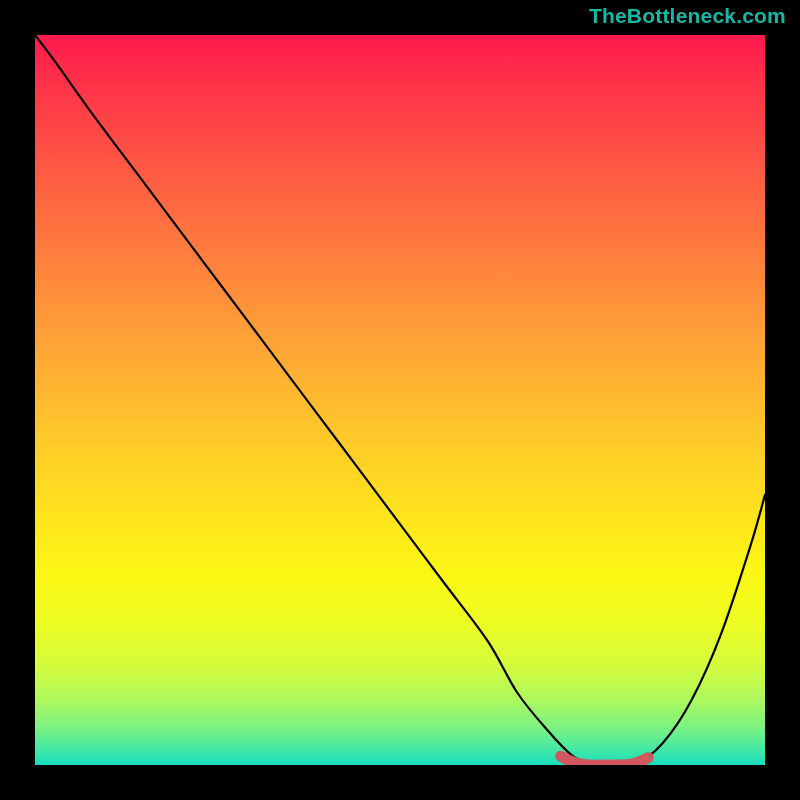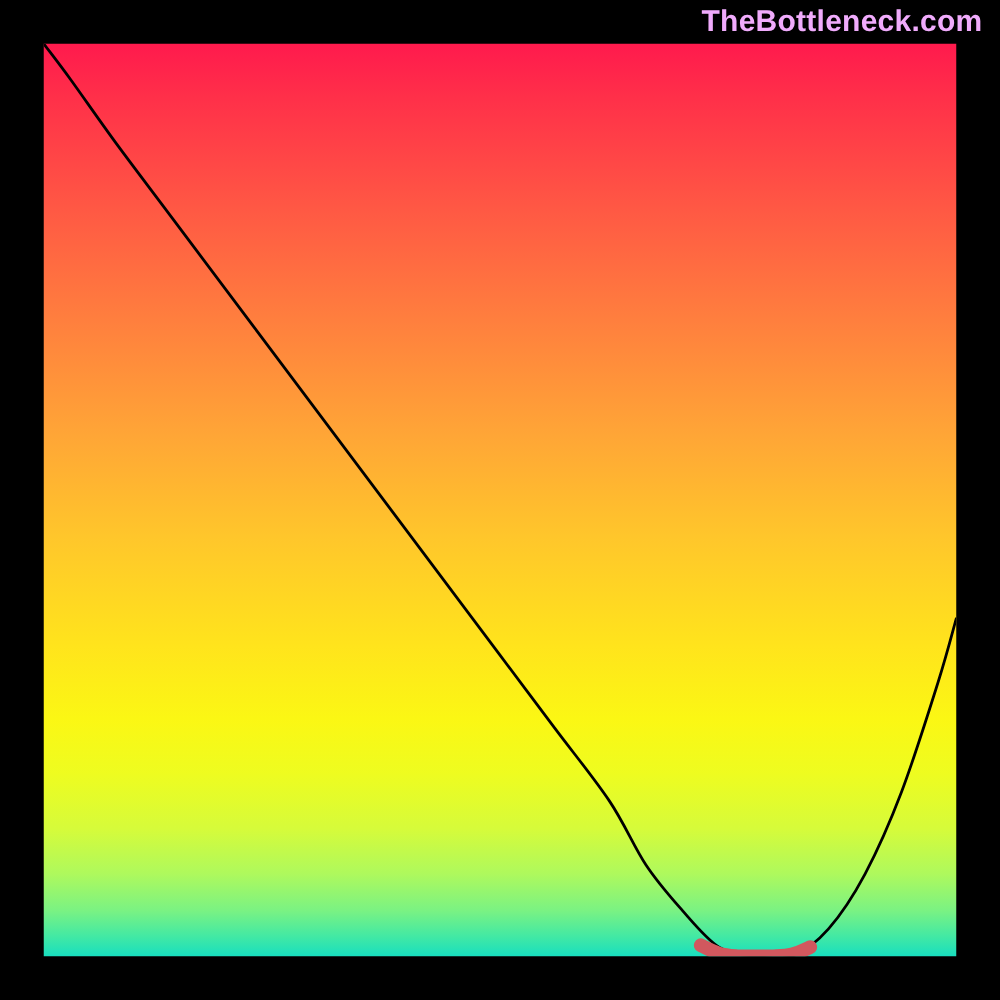--- a/index.html
+++ b/index.html
@@ -8,23 +8,23 @@
     position: relative;
     width: 800px;
     height: 800px;
     background: #000;
   }
   .watermark {
     position: absolute;
     top: 4px;
     right: 14px;
     font-family: Arial, Helvetica, sans-serif;
-    font-size: 24px;
+    font-size: 21px;
     font-weight: 600;
-    color: #f0abfc;
+    color: #14b8a6;
     letter-spacing: 0.2px;
   }
   .plot {
     position: absolute;
     left: 35px;
     top: 35px;
     width: 730px;
     height: 730px;
   }
   .gradient {

